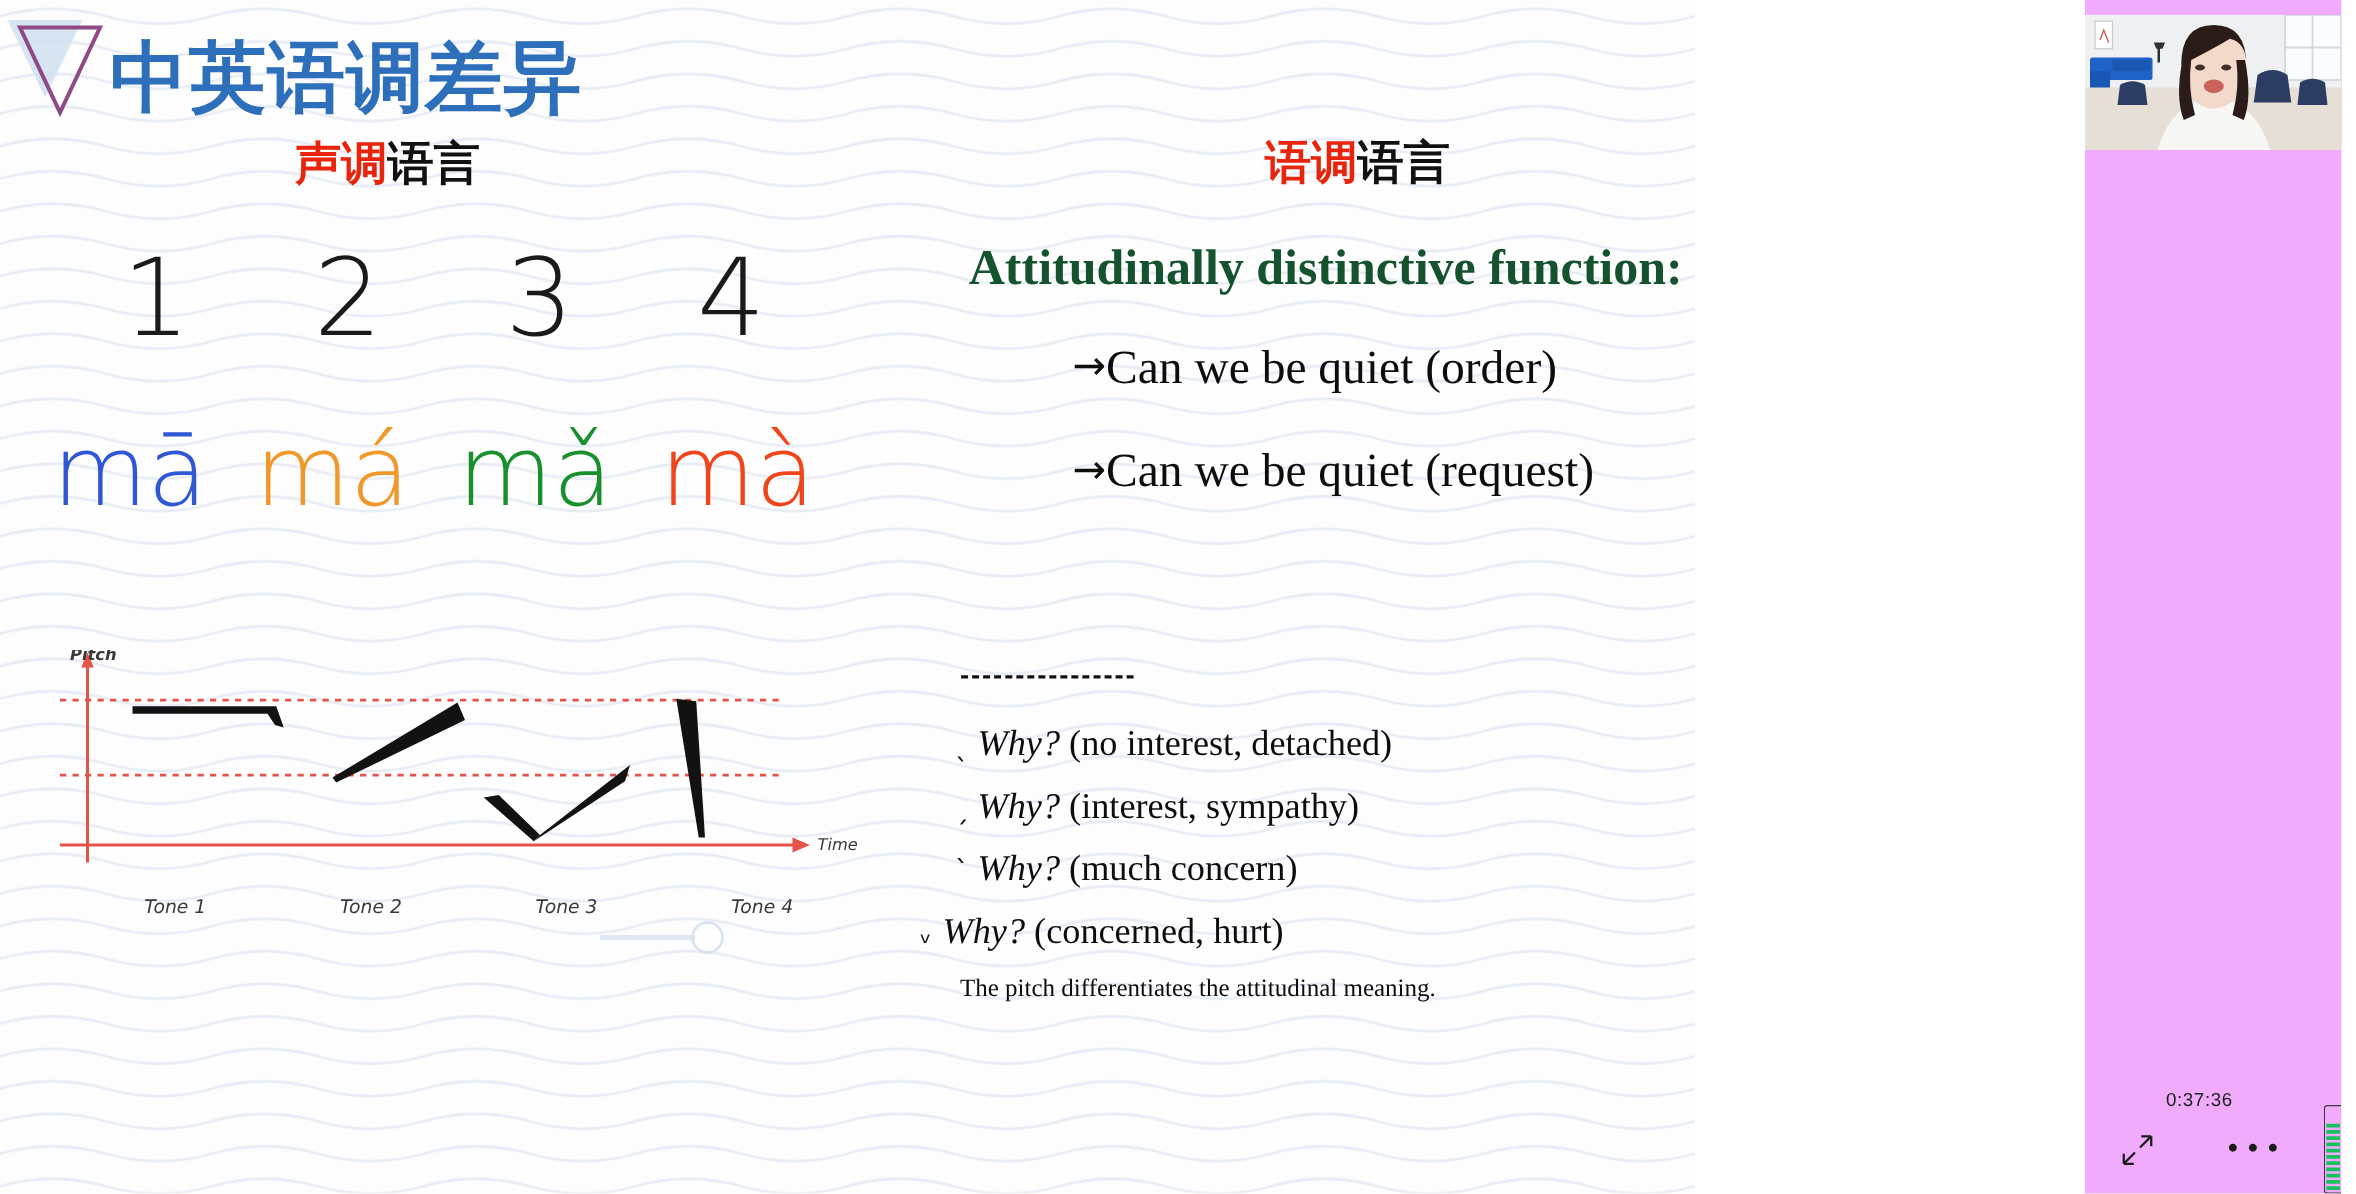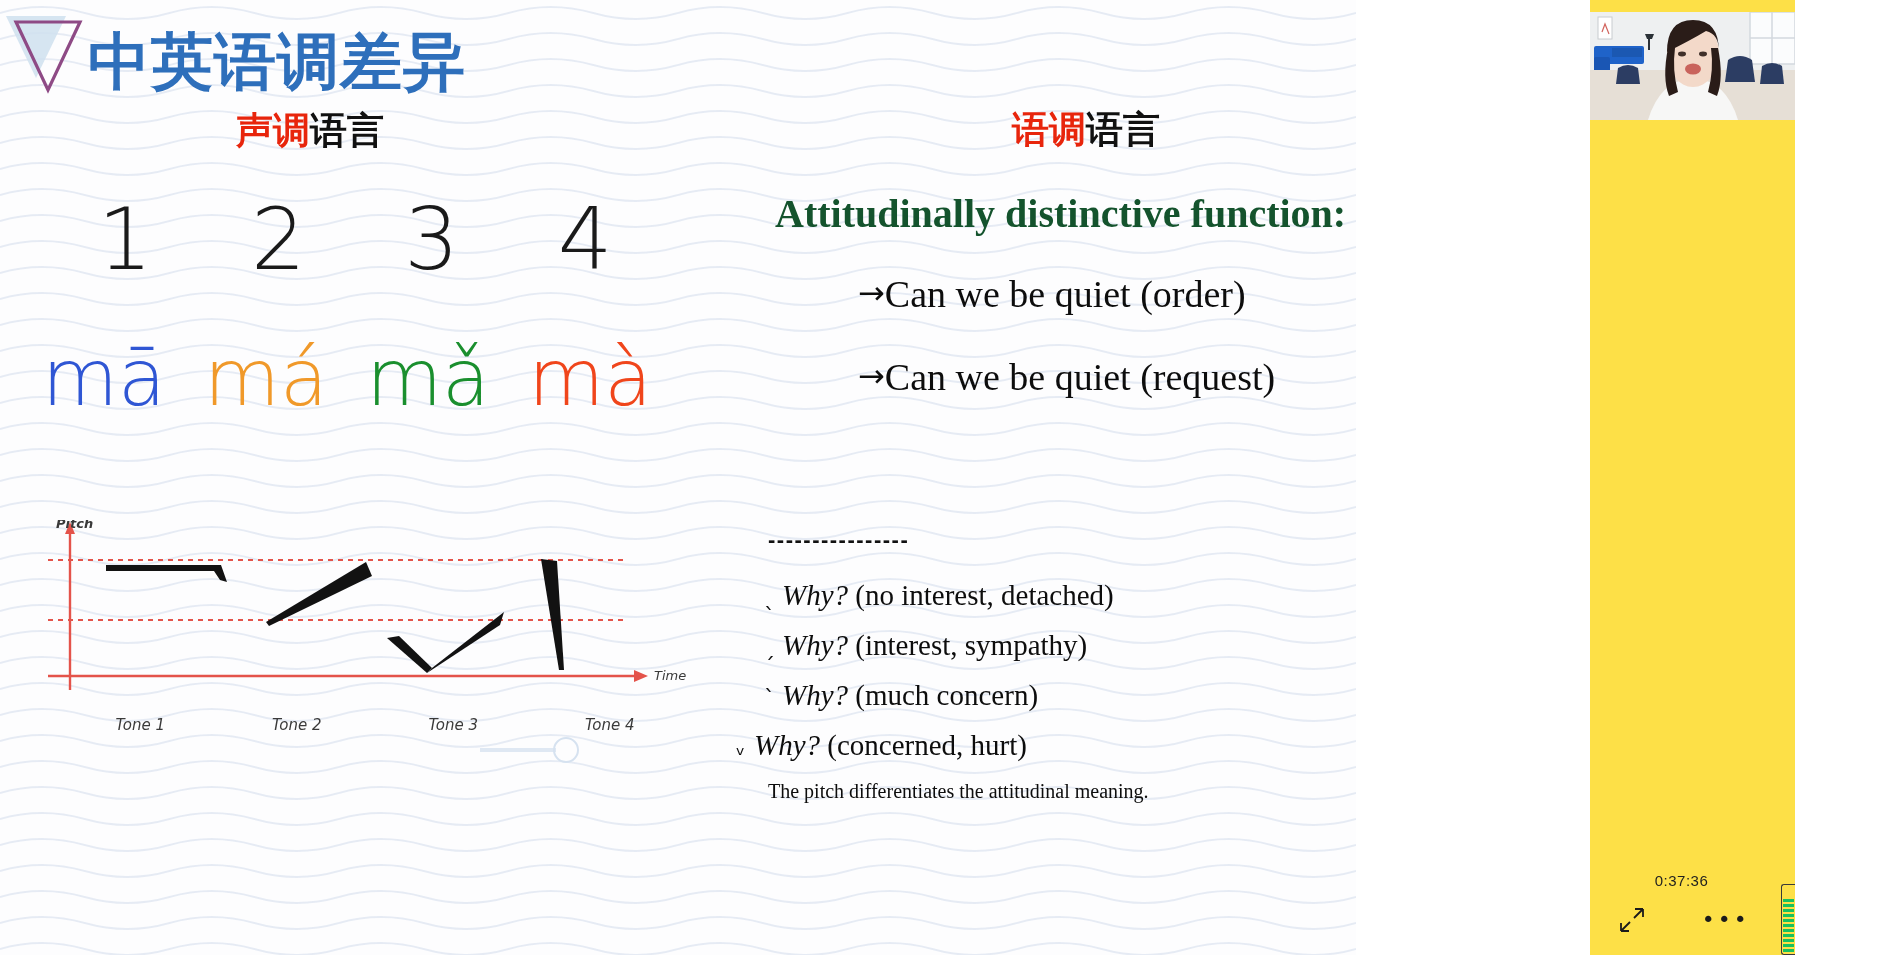--- a/index.html
+++ b/index.html
@@ -152,23 +152,23 @@
   #why-3 { left:764px; top:679px; }
   #why-4 { left:736px; top:729px; }
   #summary {
     position:absolute; left:768px; top:780px;
     font-family:"Liberation Serif", serif;
     font-size:20px; color:#0d0d0d; white-space:nowrap;
   }
 
   
   #video-panel {
-    position:absolute; left:1590px; top:0;
+    position:absolute; left:1668px; top:0;
     width:205px; height:955px;
-    background:#fde047;
+    background:#f0abfc;
     overflow:hidden;
   }
   #video-frame {
     position:absolute; left:0; top:12px;
     width:205px; height:108px;
     overflow:hidden;
     background:#000;
   }
   #room-bg { position:absolute; inset:0; width:100%; height:100%; }
 

